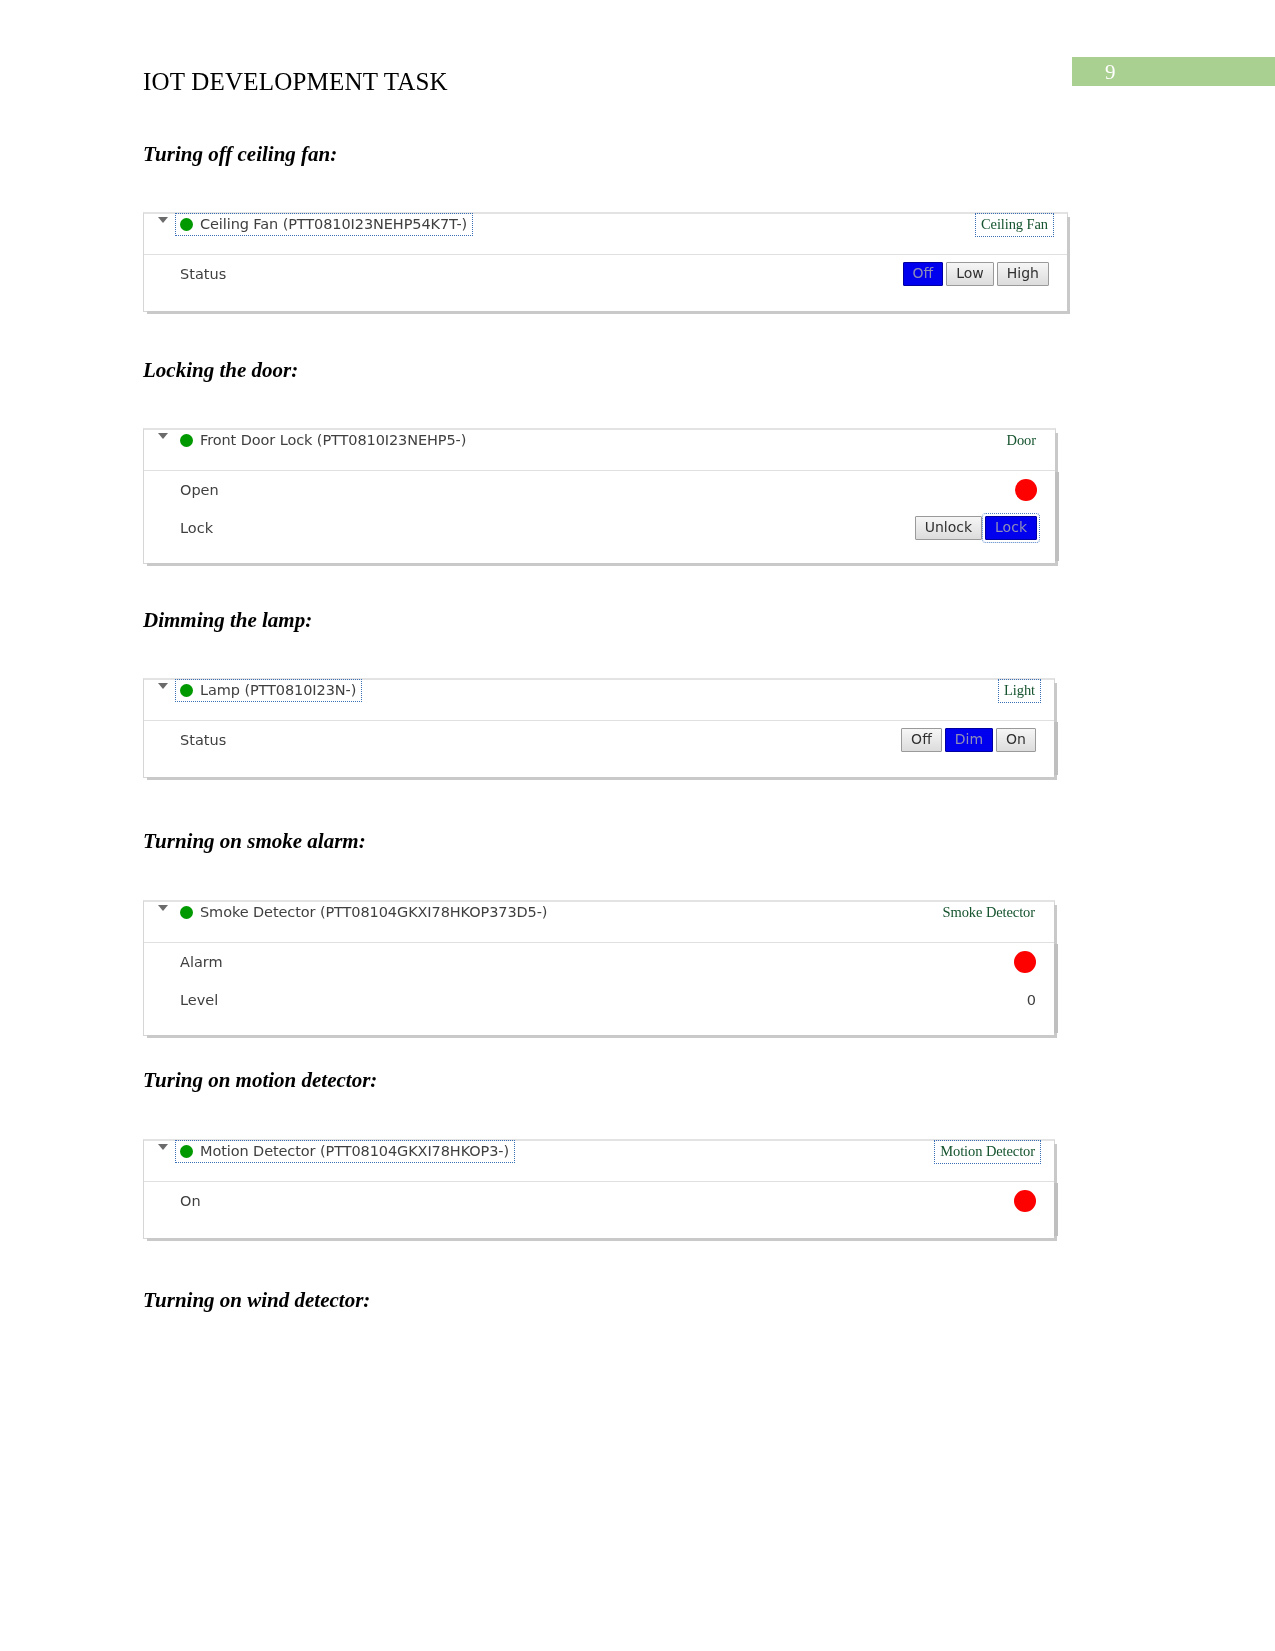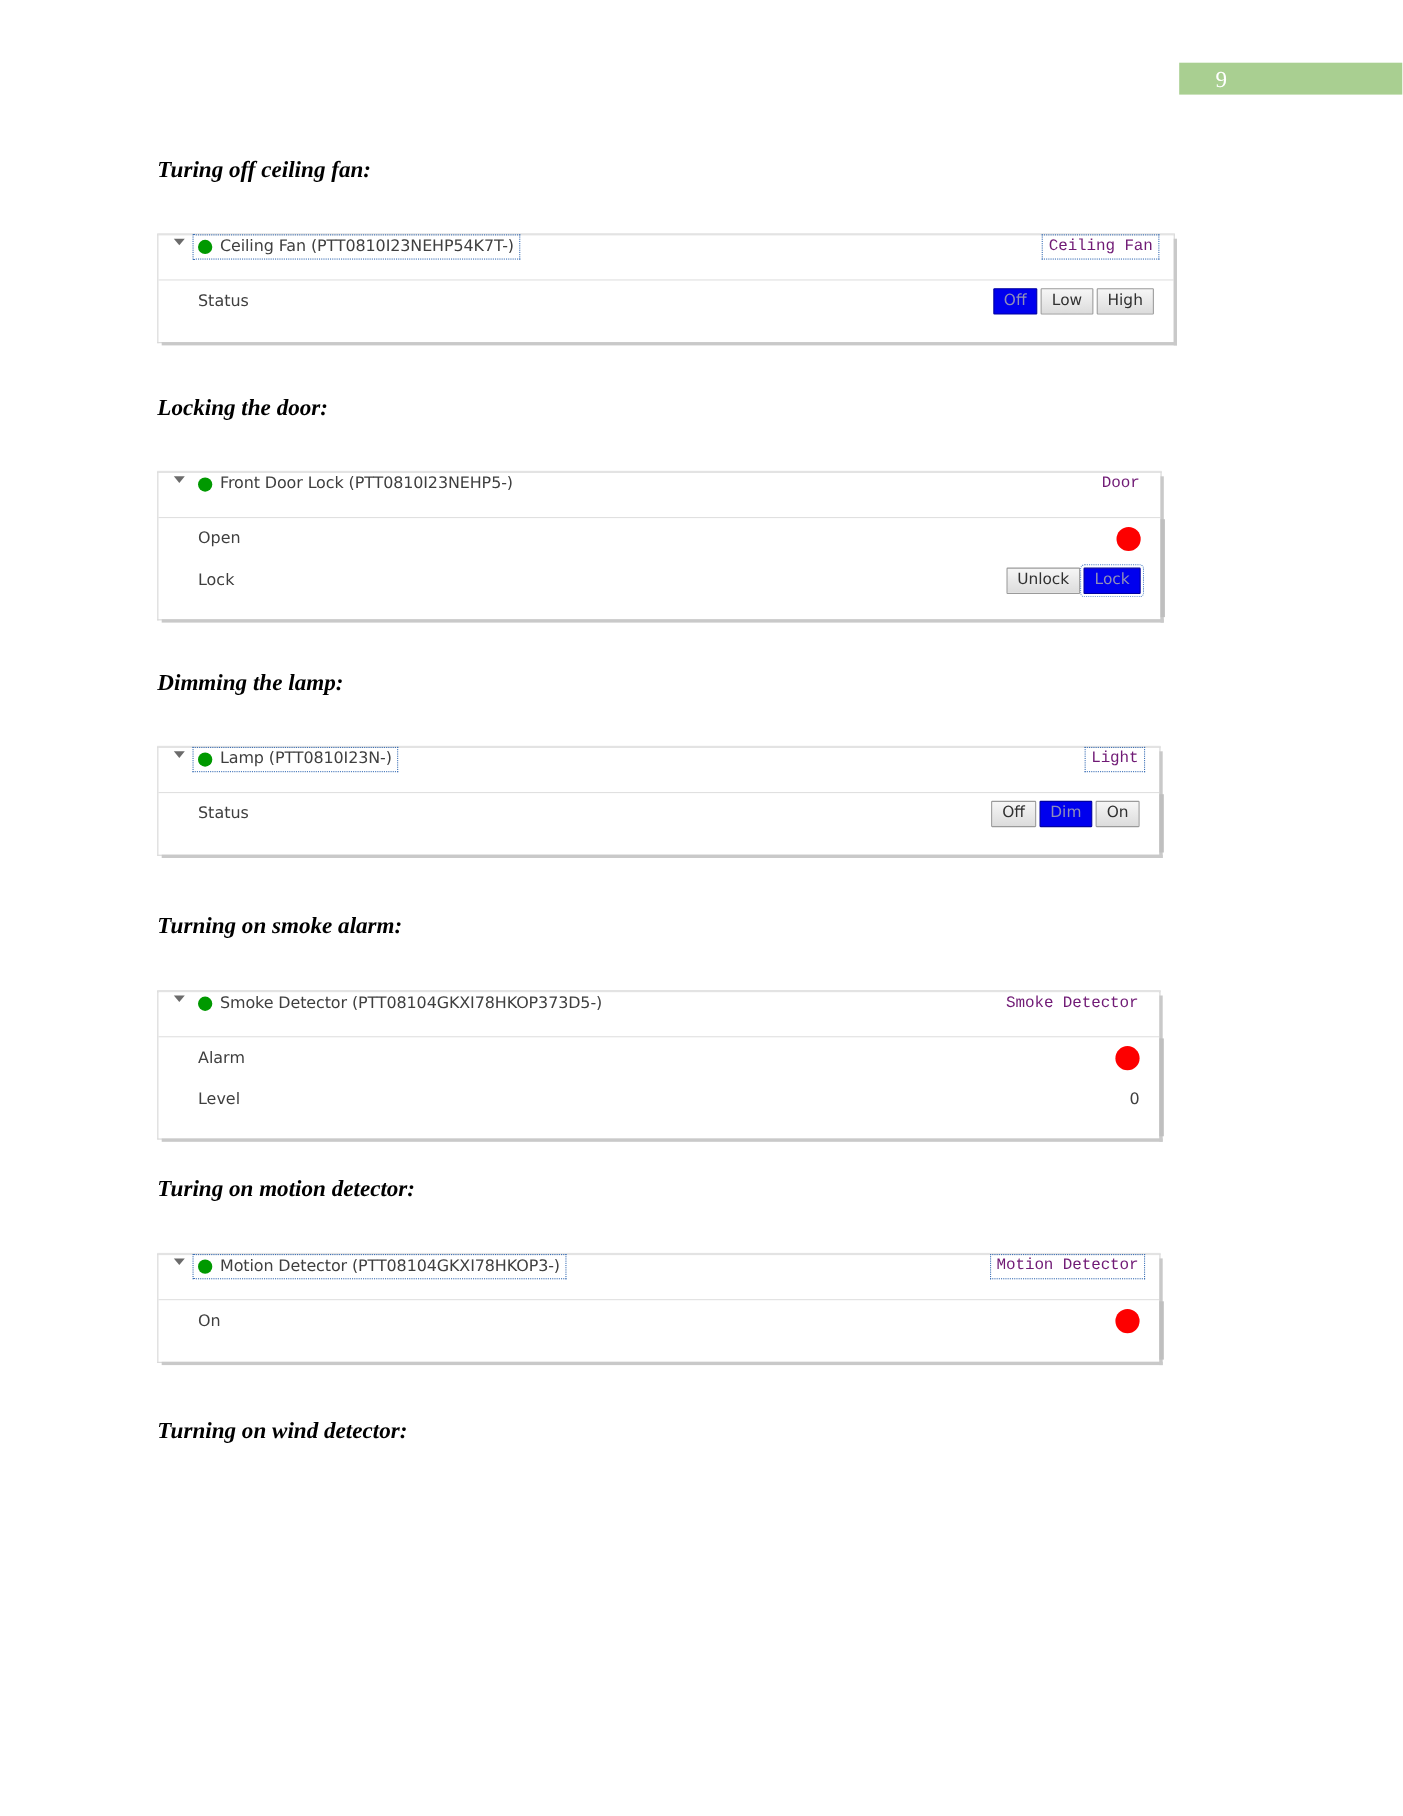--- a/index.html
+++ b/index.html
@@ -146,23 +146,23 @@
   }
   .dev-title-text {
     font-family: "DejaVu Sans", sans-serif;
     font-size: 14.5px;
     color: #3f3f3f;
     white-space: nowrap;
     letter-spacing: -0.1px;
   }
   .dev-type {
     margin-left: auto;
-    font-family: Liberation Mono, monospace;
+    font-family: Liberation Serif, serif;
     font-size: 14.5px;
-    color: #701a75;
+    color: #14532d;
     white-space: nowrap;
     padding: 2px 5px 3px 5px;
     letter-spacing: -0.1px;
   }
   .dev-type.focused {
     outline: 1px dotted #3b6fb5;
   }
 
   .panel-body {
     padding: 0;
@@ -236,20 +236,21 @@
     right: -4px;
     width: 4px;
     bottom: 2px;
     background: #bfbfbf;
   }
 </style>
 </head>
 <body>
 
 <div class="page-header">
+  <div class="doc-title">IOT DEVELOPMENT TASK</div>
   <div class="page-number-badge">
     <span class="num">9</span>
   </div>
 </div>
 
 <div class="content" id="sections-root">
     <div class="section-heading" style="position: absolute; top: 22px;">Turing off ceiling fan:</div>
     <div class="panel-wrap" style="position: absolute; top: 92px; width: 925px;">
       <div class="panel">
         <div class="panel-header">

